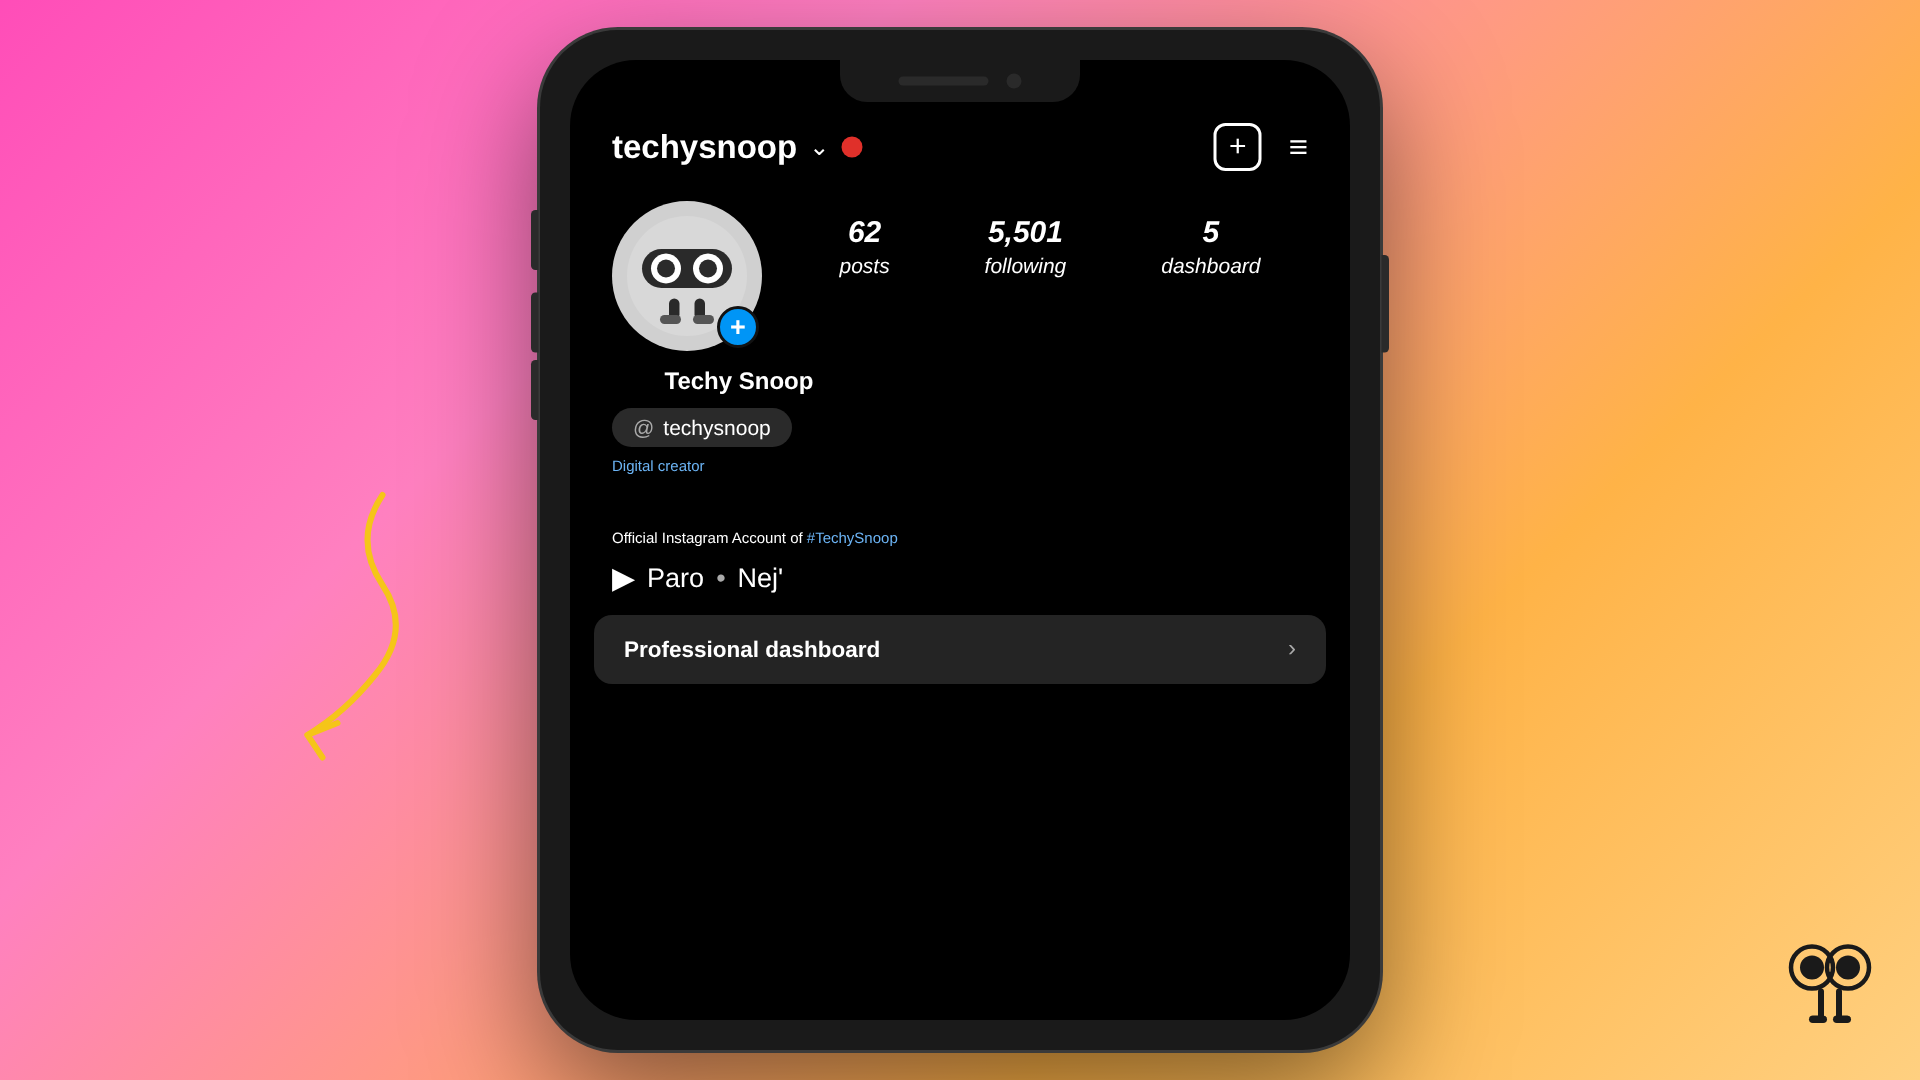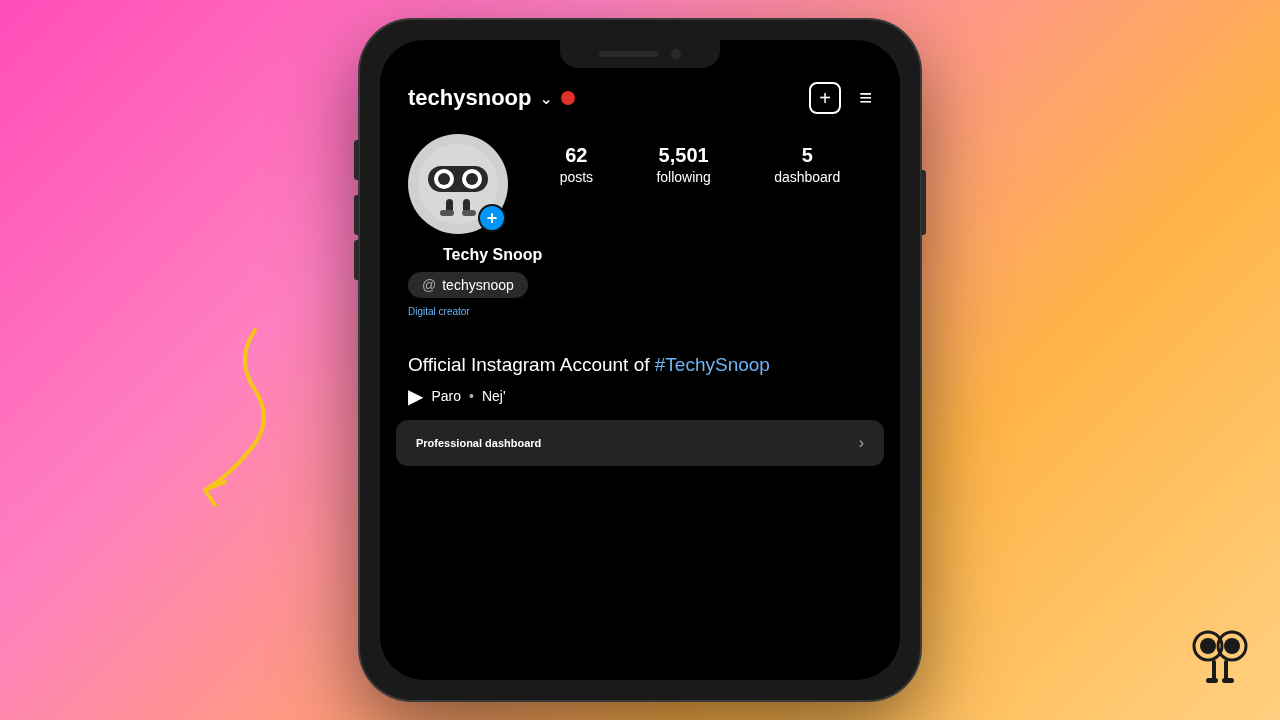--- a/index.html
+++ b/index.html
@@ -181,20 +181,21 @@
       align-items: center;
       justify-content: space-around;
       flex: 1;
       padding-top: 10px;
     }
     .stat-item {
       display: flex;
       flex-direction: column;
       align-items: center;
       gap: 2px;
+      font-style: italic;
     }
     .stat-number {
       font-size: 20px;
       font-weight: 700;
       color: #fff;
     }
     .stat-label {
       font-size: 14px;
       color: #fff;
     }
@@ -226,58 +227,58 @@
     .threads-handle {
       font-size: 14px;
       color: #fff;
     }
     .creator-label {
       font-size: 10px;
       color: #6cb4f5;
       margin-bottom: 4px;
     }
     .bio-text {
-      font-size: 19px;
+      font-size: 10px;
       color: #fff;
       margin-bottom: 8px;
       margin-top: 37px;
     }
     .bio-link {
       color: #6cb4f5;
     }
     .music-row {
       display: flex;
       align-items: center;
       gap: 8px;
       margin-bottom: 12px;
     }
     .play-icon {
       font-size: 20px;
       color: #fff;
     }
     .music-text {
-      font-size: 14px;
+      font-size: 18px;
       color: #fff;
     }
     .music-dot {
       color: #aaa;
     }
 
     
     .dashboard-bar {
       margin: 0 16px;
       background: #242424;
       border-radius: 12px;
       padding: 14px 20px;
       display: flex;
       align-items: center;
       justify-content: space-between;
     }
     .dashboard-text {
-      font-size: 11px;
+      font-size: 15px;
       font-weight: 600;
       color: #fff;
     }
     .dashboard-chevron {
       font-size: 16px;
       color: #aaa;
     }
 
     
     .bottom-logo {

